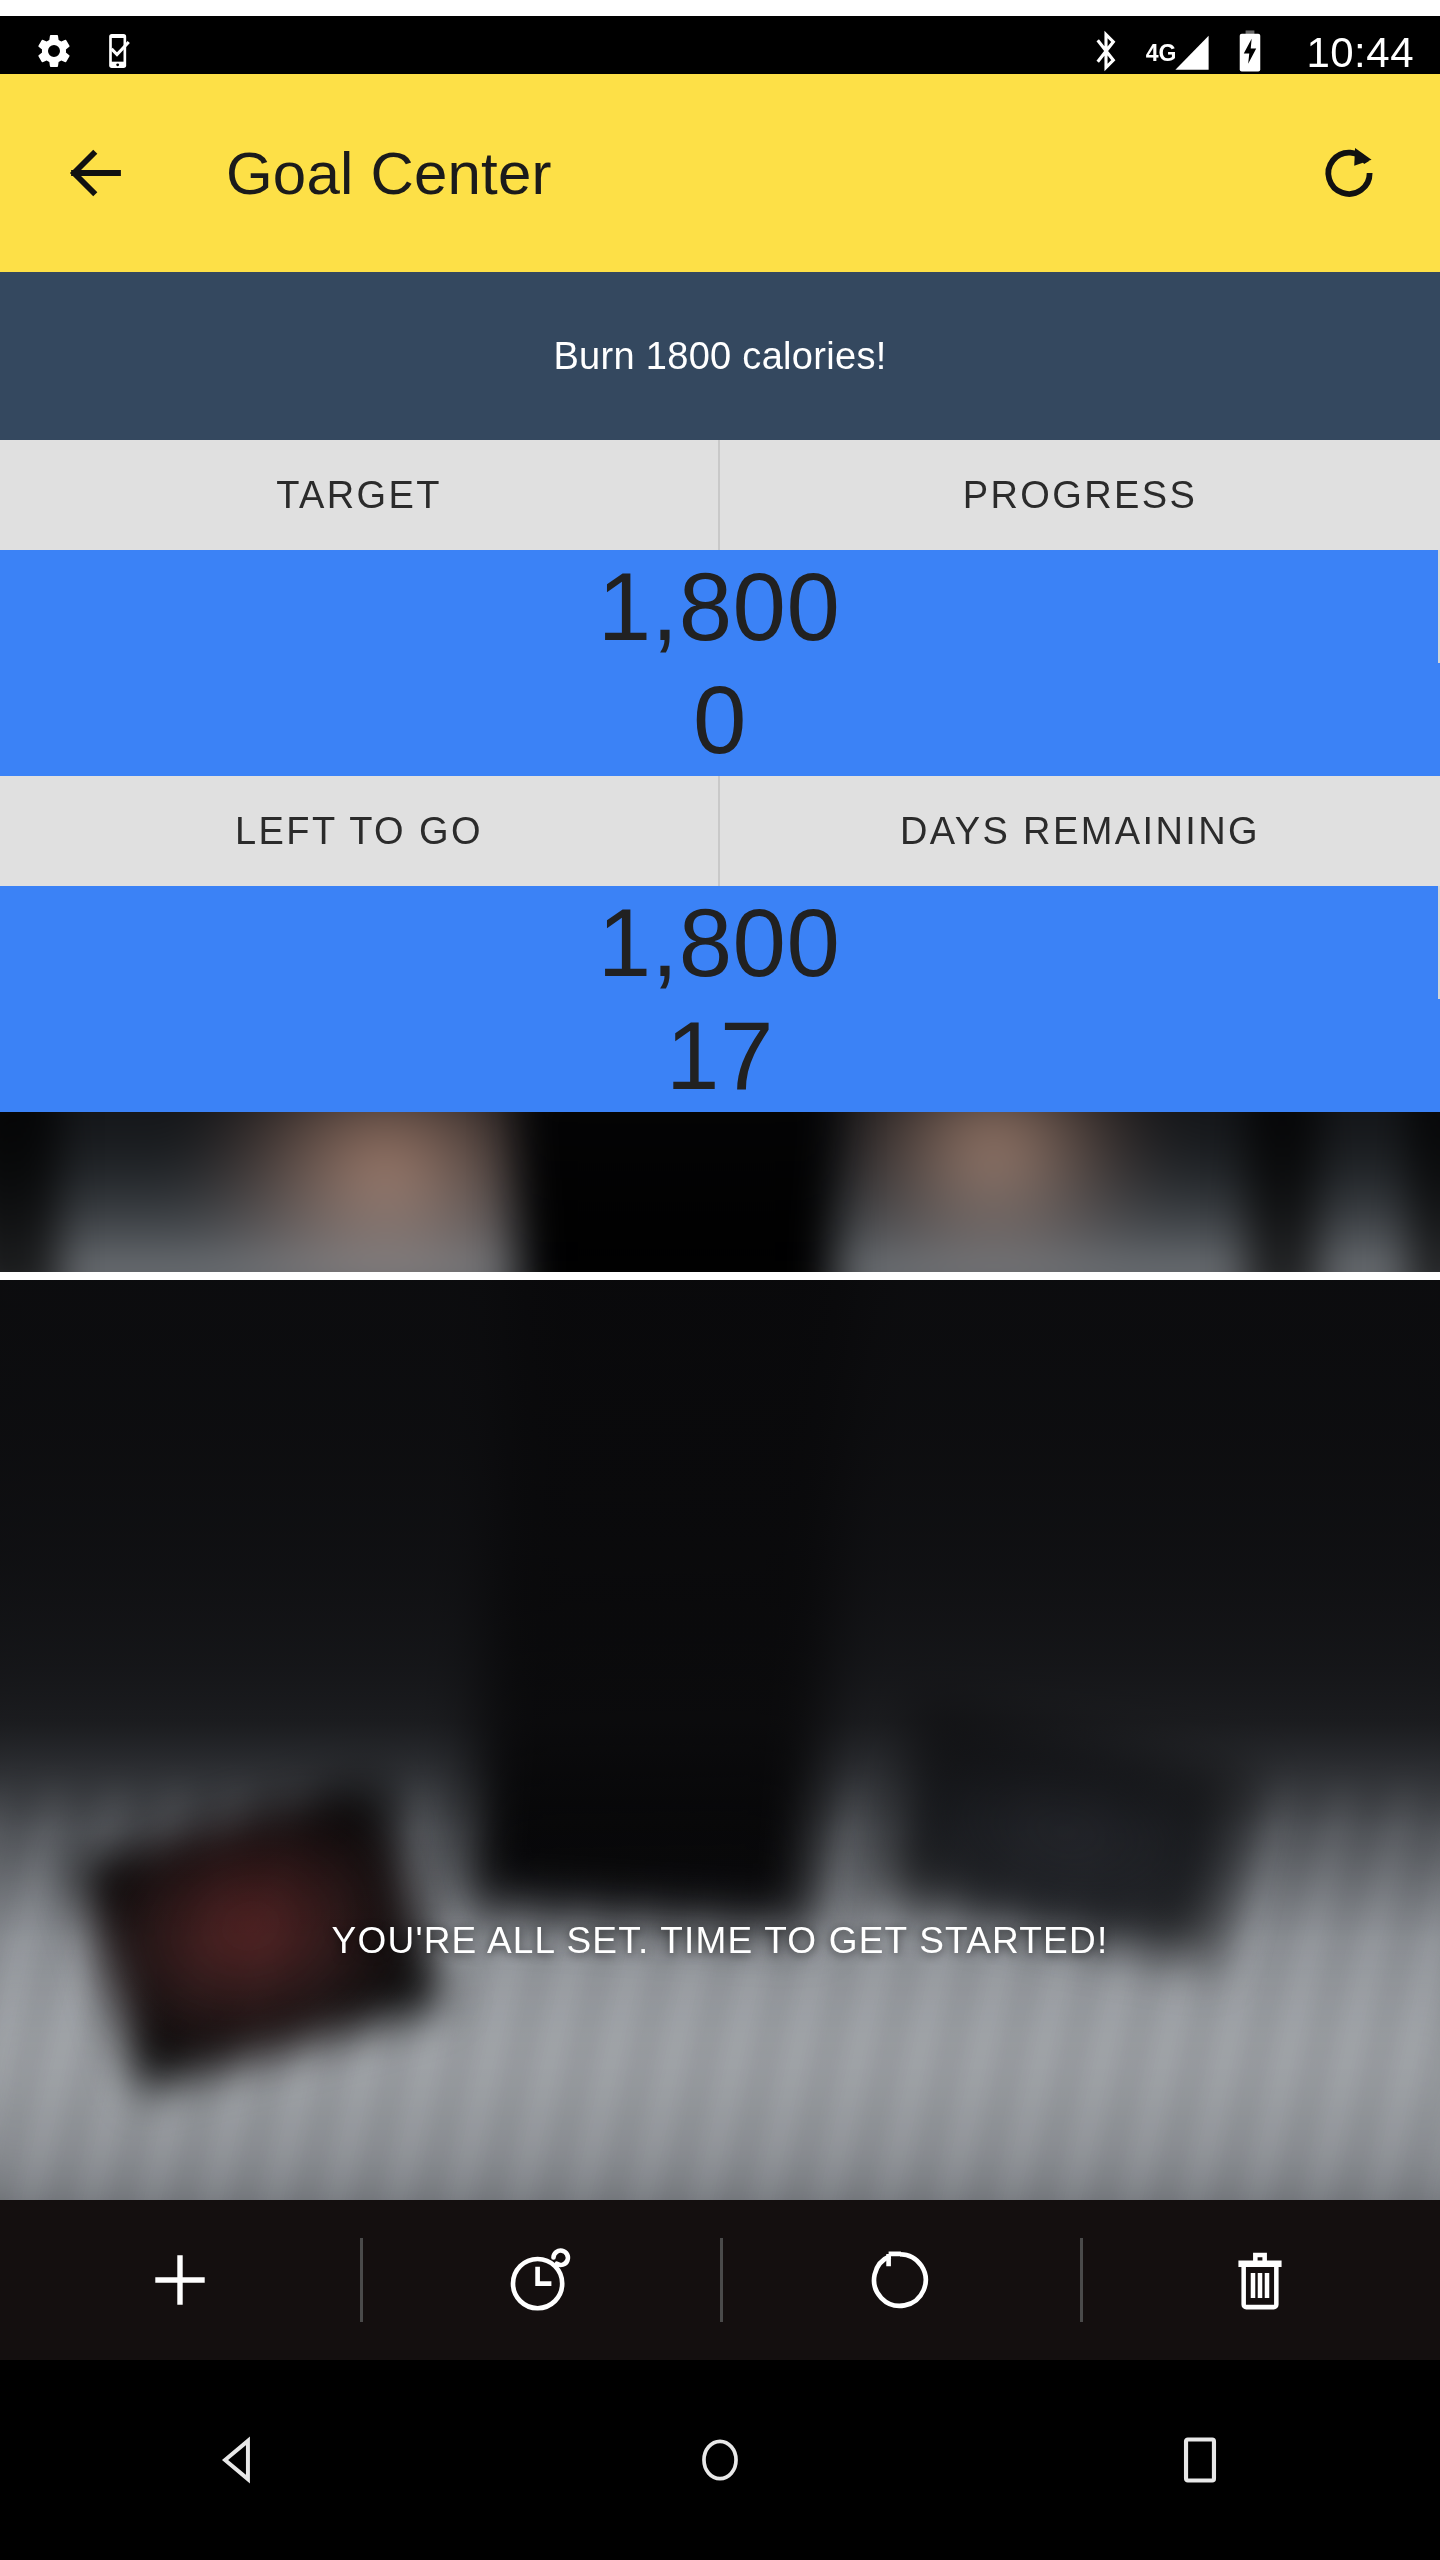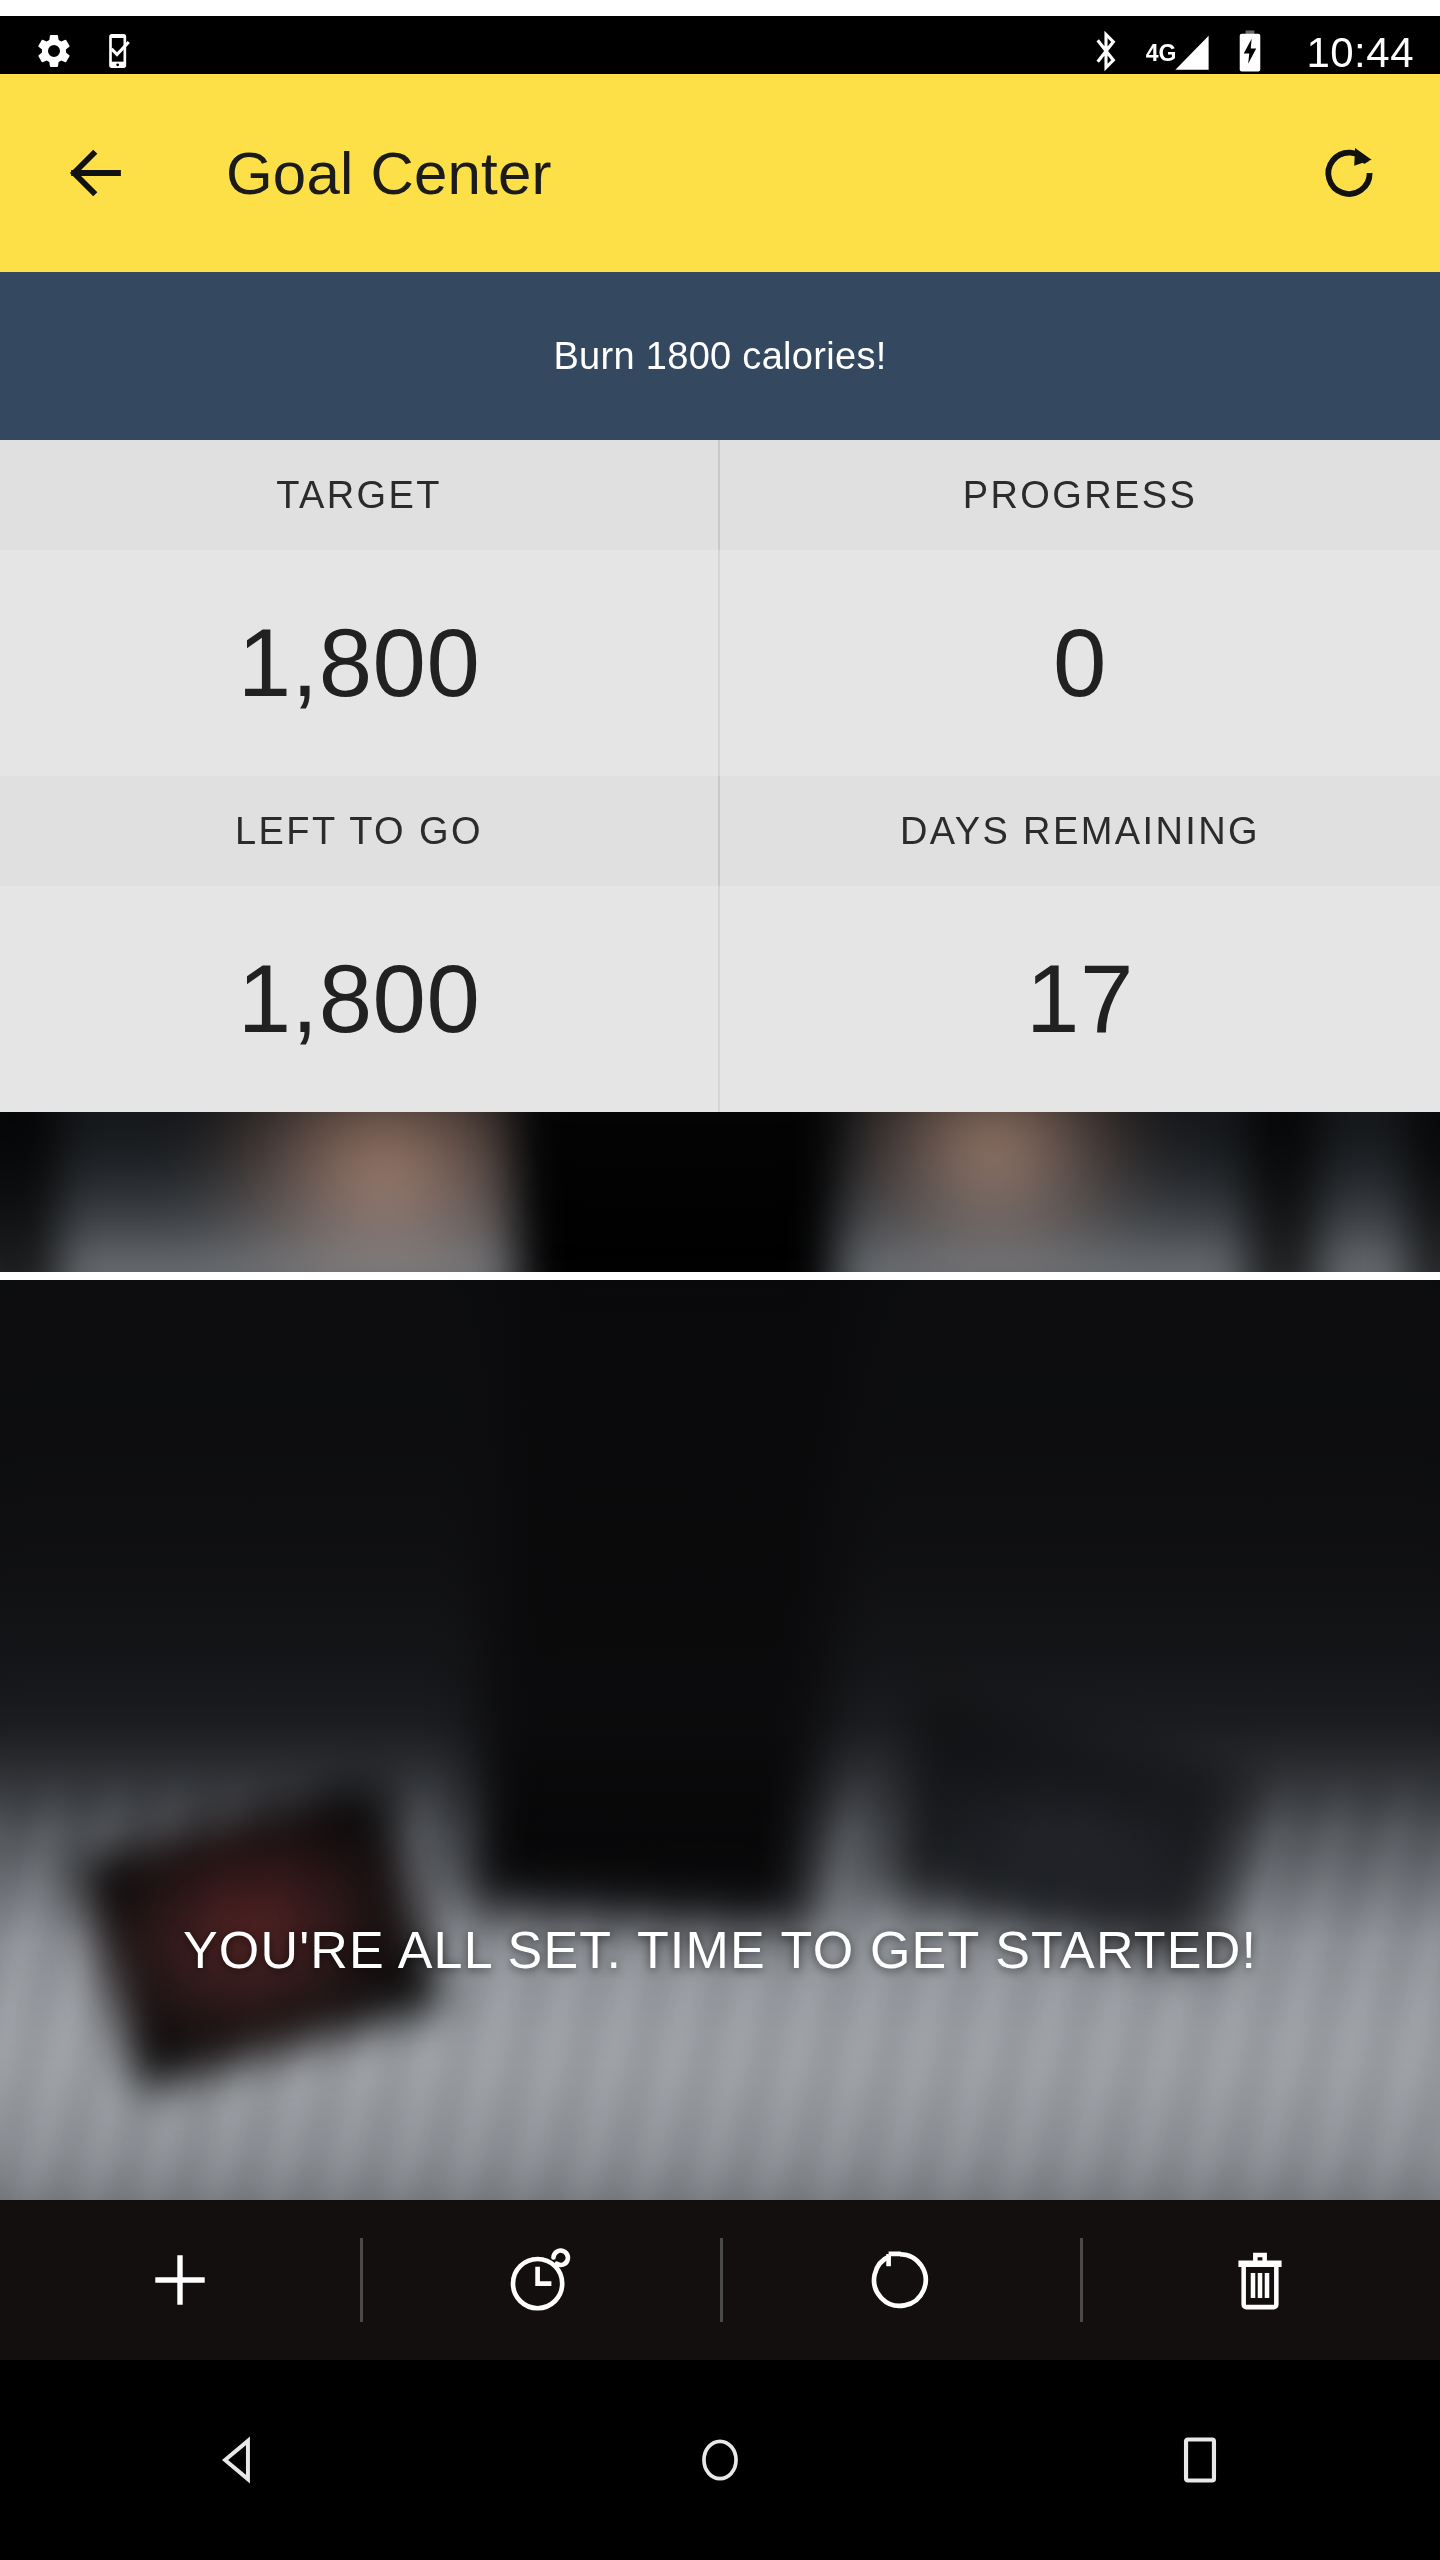--- a/index.html
+++ b/index.html
@@ -111,21 +111,22 @@
   .stat-head-row {
     display: flex;
     width: 100%;
     height: 110px;
     background: #e0e0e0;
   }
   .stat-val-row {
     display: flex;
     width: 100%;
     height: 226px;
-    background: #e5e5e5;
+    background: #3b82f6;
+    flex-direction: column;
   }
   .stat-cell {
     flex: 1 1 50%;
     display: flex;
     align-items: center;
     justify-content: center;
     box-sizing: border-box;
   }
   .stat-head-row .stat-cell:first-child { border-right: 2px solid #c9c9c9; }
   .stat-val-row  .stat-cell:first-child { border-right: 2px solid #d6d6d6; }
@@ -258,21 +259,21 @@
     background: linear-gradient(180deg,
       rgba(10,10,12,0.88) 0%,
       rgba(12,12,14,0.82) 30%,
       rgba(14,14,16,0.70) 48%,
       rgba(10,10,12,0.18) 60%,
       rgba(0,0,0,0.0) 72%,
       rgba(0,0,0,0.10) 100%);
   }
   .photo-message-text {
     color: #ffffff;
-    font-size: 52px;
+    font-size: 37px;
     font-weight: 400;
     letter-spacing: 1.2px;
     text-align: center;
     text-transform: uppercase;
     text-shadow: 0 2px 10px rgba(0,0,0,0.6);
   }
   .photo-message-inner {
     position: absolute;
     left: 0; top: 640px;
     width: 1440px;

